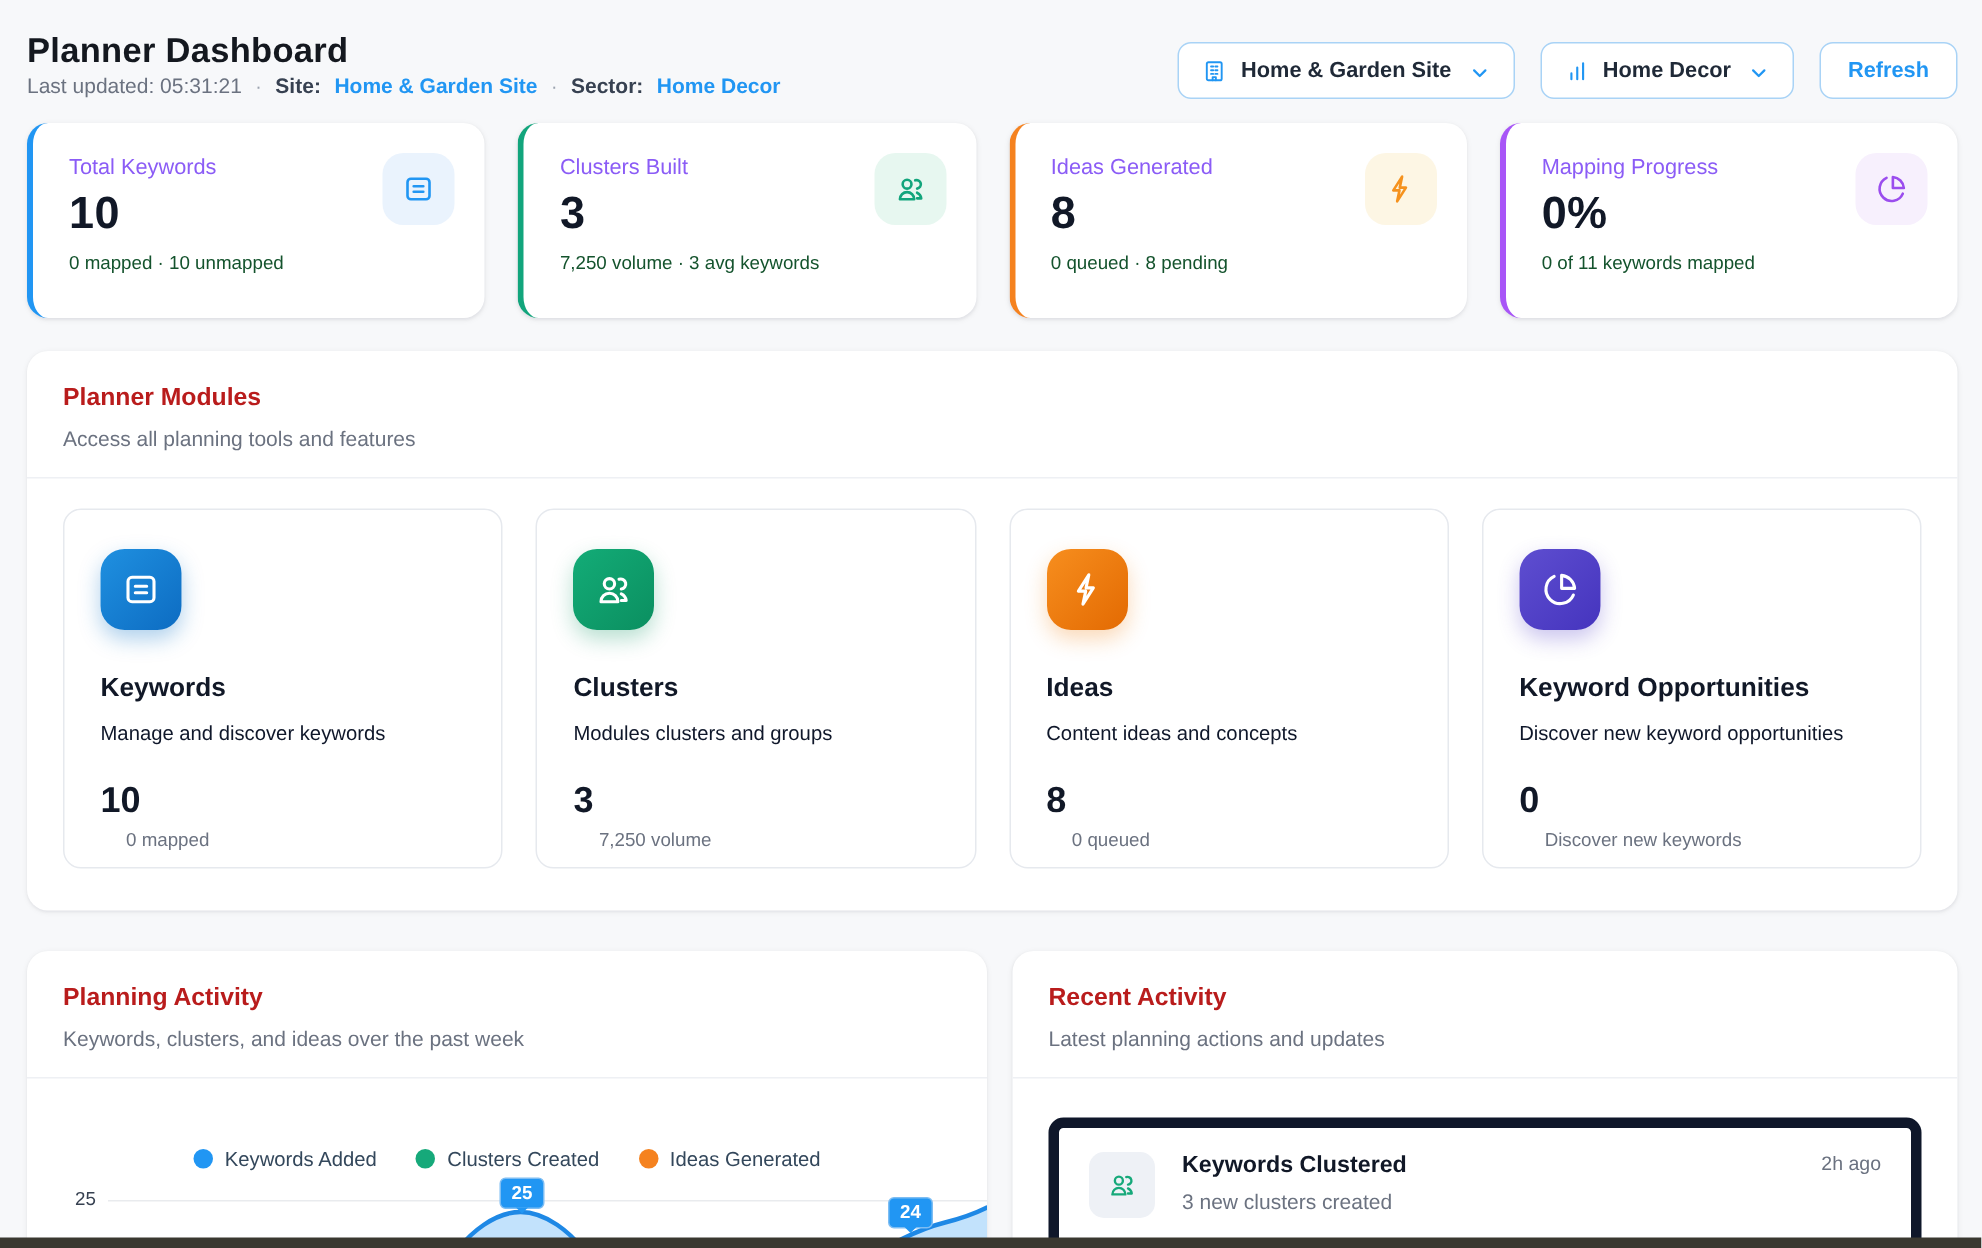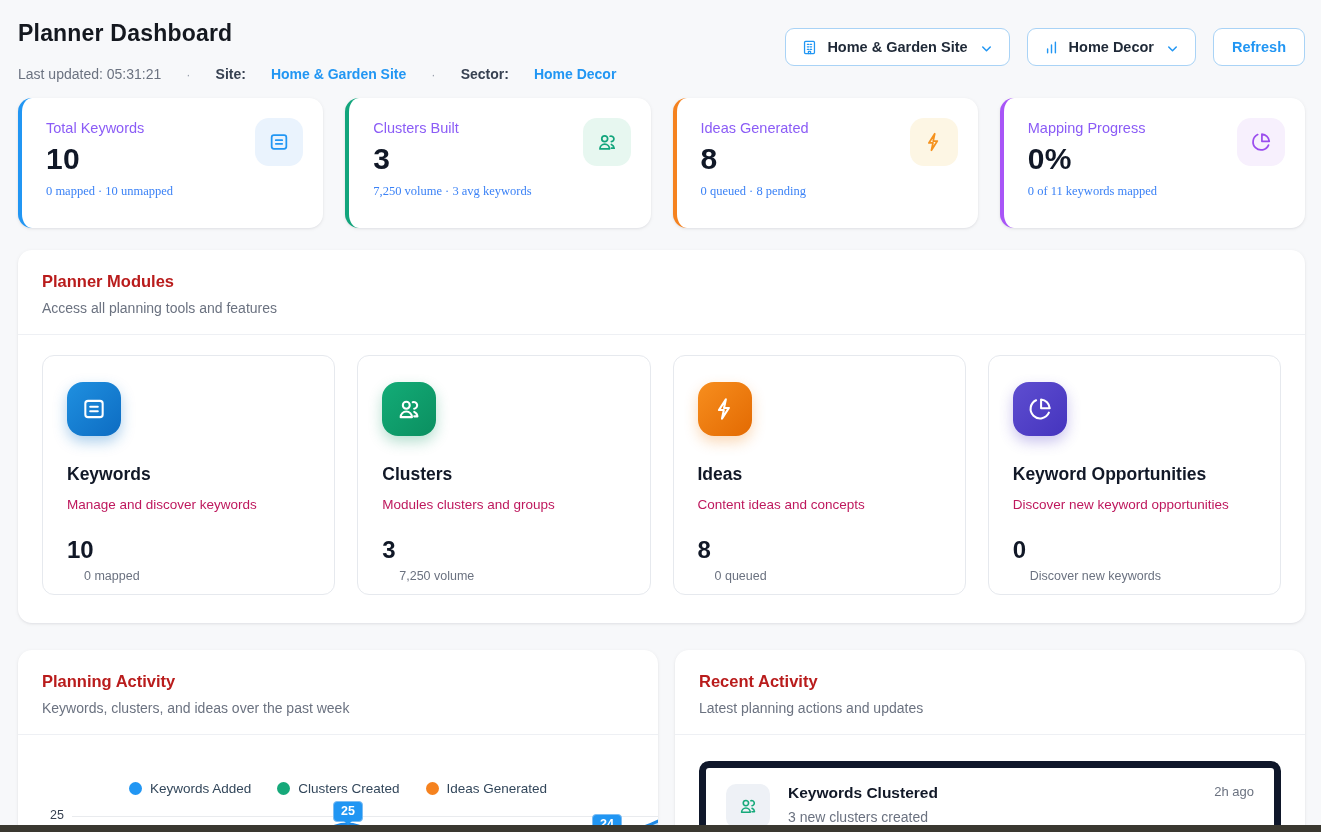--- a/index.html
+++ b/index.html
@@ -8,21 +8,21 @@
     font-family:"Liberation Sans", sans-serif;
     background:#f7f8fa;
     color:#14181f;
     position:relative;
   }
   .wrap { padding:20px 16px 0 18px; }
 
   
   .header { display:flex; justify-content:space-between; align-items:flex-start; }
   .page-title { font-size:23px; font-weight:700; letter-spacing:.2px; color:#14181f; }
-  .meta { margin-top:19px; font-size:14px; color:#6b7280; display:flex; align-items:center; gap:25px; }
+  .meta { margin-top:2px; font-size:14px; color:#6b7280; display:flex; align-items:center; gap:9px; }
   .meta .lbl { color:#374151; font-weight:700; }
   .meta .link { color:#2196f3; font-weight:600; }
   .meta .dot { color:#9ca3af; font-size:13px; }
   .hdr-controls { display:flex; gap:17px; margin-top:8px; }
   .btn {
     display:flex; align-items:center; gap:9px;
     background:#fff; border:1px solid #a9d3f6; border-radius:9px;
     height:38px; padding:0 15px; font-size:14.5px; font-weight:600; color:#1f2937;
     cursor:pointer;
   }
@@ -33,21 +33,21 @@
   
   .stats { display:flex; gap:22px; margin-top:16px; }
   .stat-card {
     flex:1; height:130px; background:#fff; border-radius:14px;
     border-left:4px solid #2196f3;
     box-shadow:0 1px 2px rgba(16,24,40,.05), 0 1px 4px rgba(16,24,40,.06);
     padding:22px 22px 0 24px; position:relative;
   }
   .stat-label { font-size:14.5px; color:#8b5cf6; }
   .stat-value { font-size:30px; font-weight:800; color:#111827; margin-top:6px; letter-spacing:.3px; }
-  .stat-sub   { font-size:12.5px; color:#3b82f6; margin-top:8px;font-family:Liberation Serif, serif; }
+  .stat-sub   { font-size:12.5px; color:#14532d; margin-top:8px; }
   .stat-ico {
     position:absolute; top:20px; right:20px; width:48px; height:48px;
     border-radius:14px; display:flex; align-items:center; justify-content:center;
   }
   .stat-ico svg { width:22px; height:22px; }
   .acc-blue   { border-left-color:#2196f3; }
   .acc-green  { border-left-color:#12a57c; }
   .acc-orange { border-left-color:#f5821f; }
   .acc-purple { border-left-color:#a855f7; }
   .tint-blue   { background:#eaf3fd; color:#2196f3; }
@@ -74,21 +74,21 @@
   .module-ico {
     width:54px; height:54px; border-radius:16px;
     display:flex; align-items:center; justify-content:center; color:#fff;
   }
   .module-ico svg { width:26px; height:26px; }
   .grad-blue   { background:linear-gradient(135deg,#1f90e0,#0d6cc2); box-shadow:0 6px 14px rgba(24,119,200,.35); }
   .grad-green  { background:linear-gradient(135deg,#13ac77,#0b8f60); box-shadow:0 6px 14px rgba(16,150,100,.3); }
   .grad-orange { background:linear-gradient(135deg,#f78e1e,#e36a02); box-shadow:0 6px 14px rgba(240,130,20,.3); }
   .grad-indigo { background:linear-gradient(135deg,#5e4ed0,#4534be); box-shadow:0 6px 14px rgba(80,60,200,.3); }
   .module-title { font-size:17.5px; font-weight:700; color:#111827; margin-top:28px; }
-  .module-desc  { font-size:13.5px; color:#be185d; margin-top:12px; }
+  .module-desc  { font-size:13.5px; color:#0f172a; margin-top:12px; }
   .module-value { font-size:24px; font-weight:800; color:#111827; margin-top:24px; }
   .module-sub   { font-size:12.5px; color:#6b7280; margin-top:5px;margin-left:17px; }
 
   
   .bottom { display:flex; gap:17px; margin-top:27px; }
   .left-panel  { width:640px; height:300px; position:relative; overflow:hidden; }
   .right-panel { flex:1; height:300px; position:relative; overflow:hidden; }
 
   .legend { display:flex; justify-content:center; gap:26px; margin-top:46px; }
   .legend-item { display:flex; align-items:center; gap:8px; font-size:13.5px; color:#33475b; }

